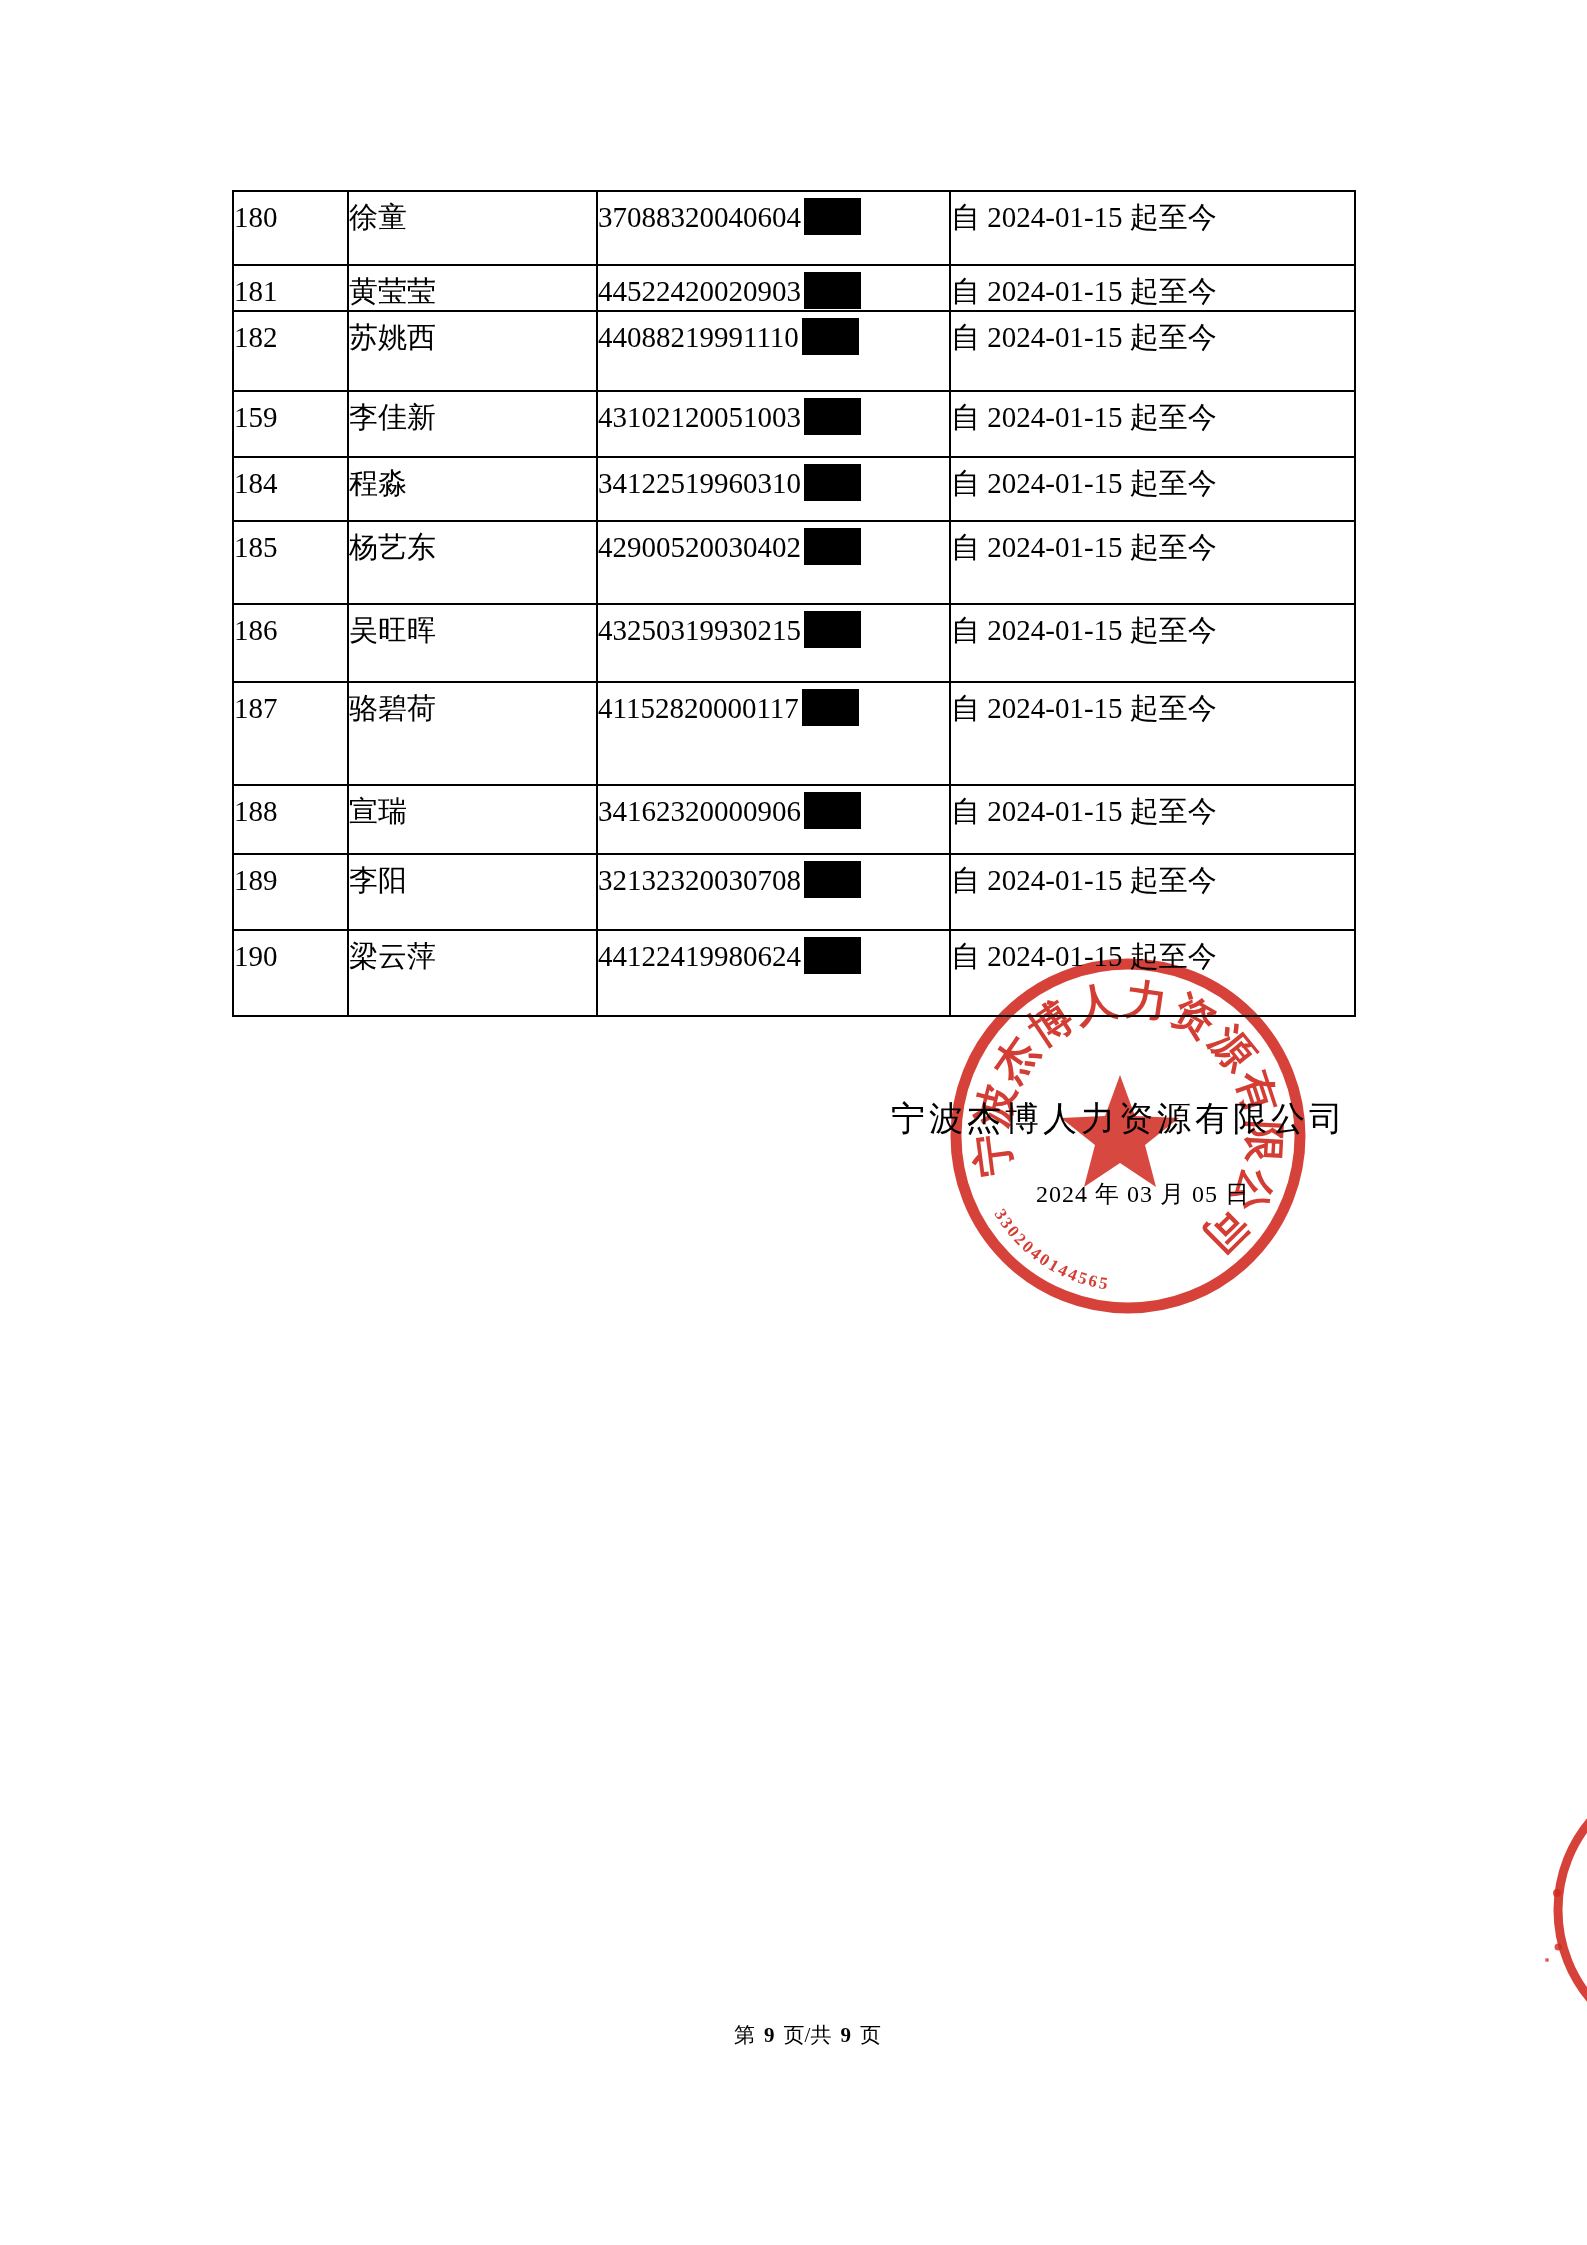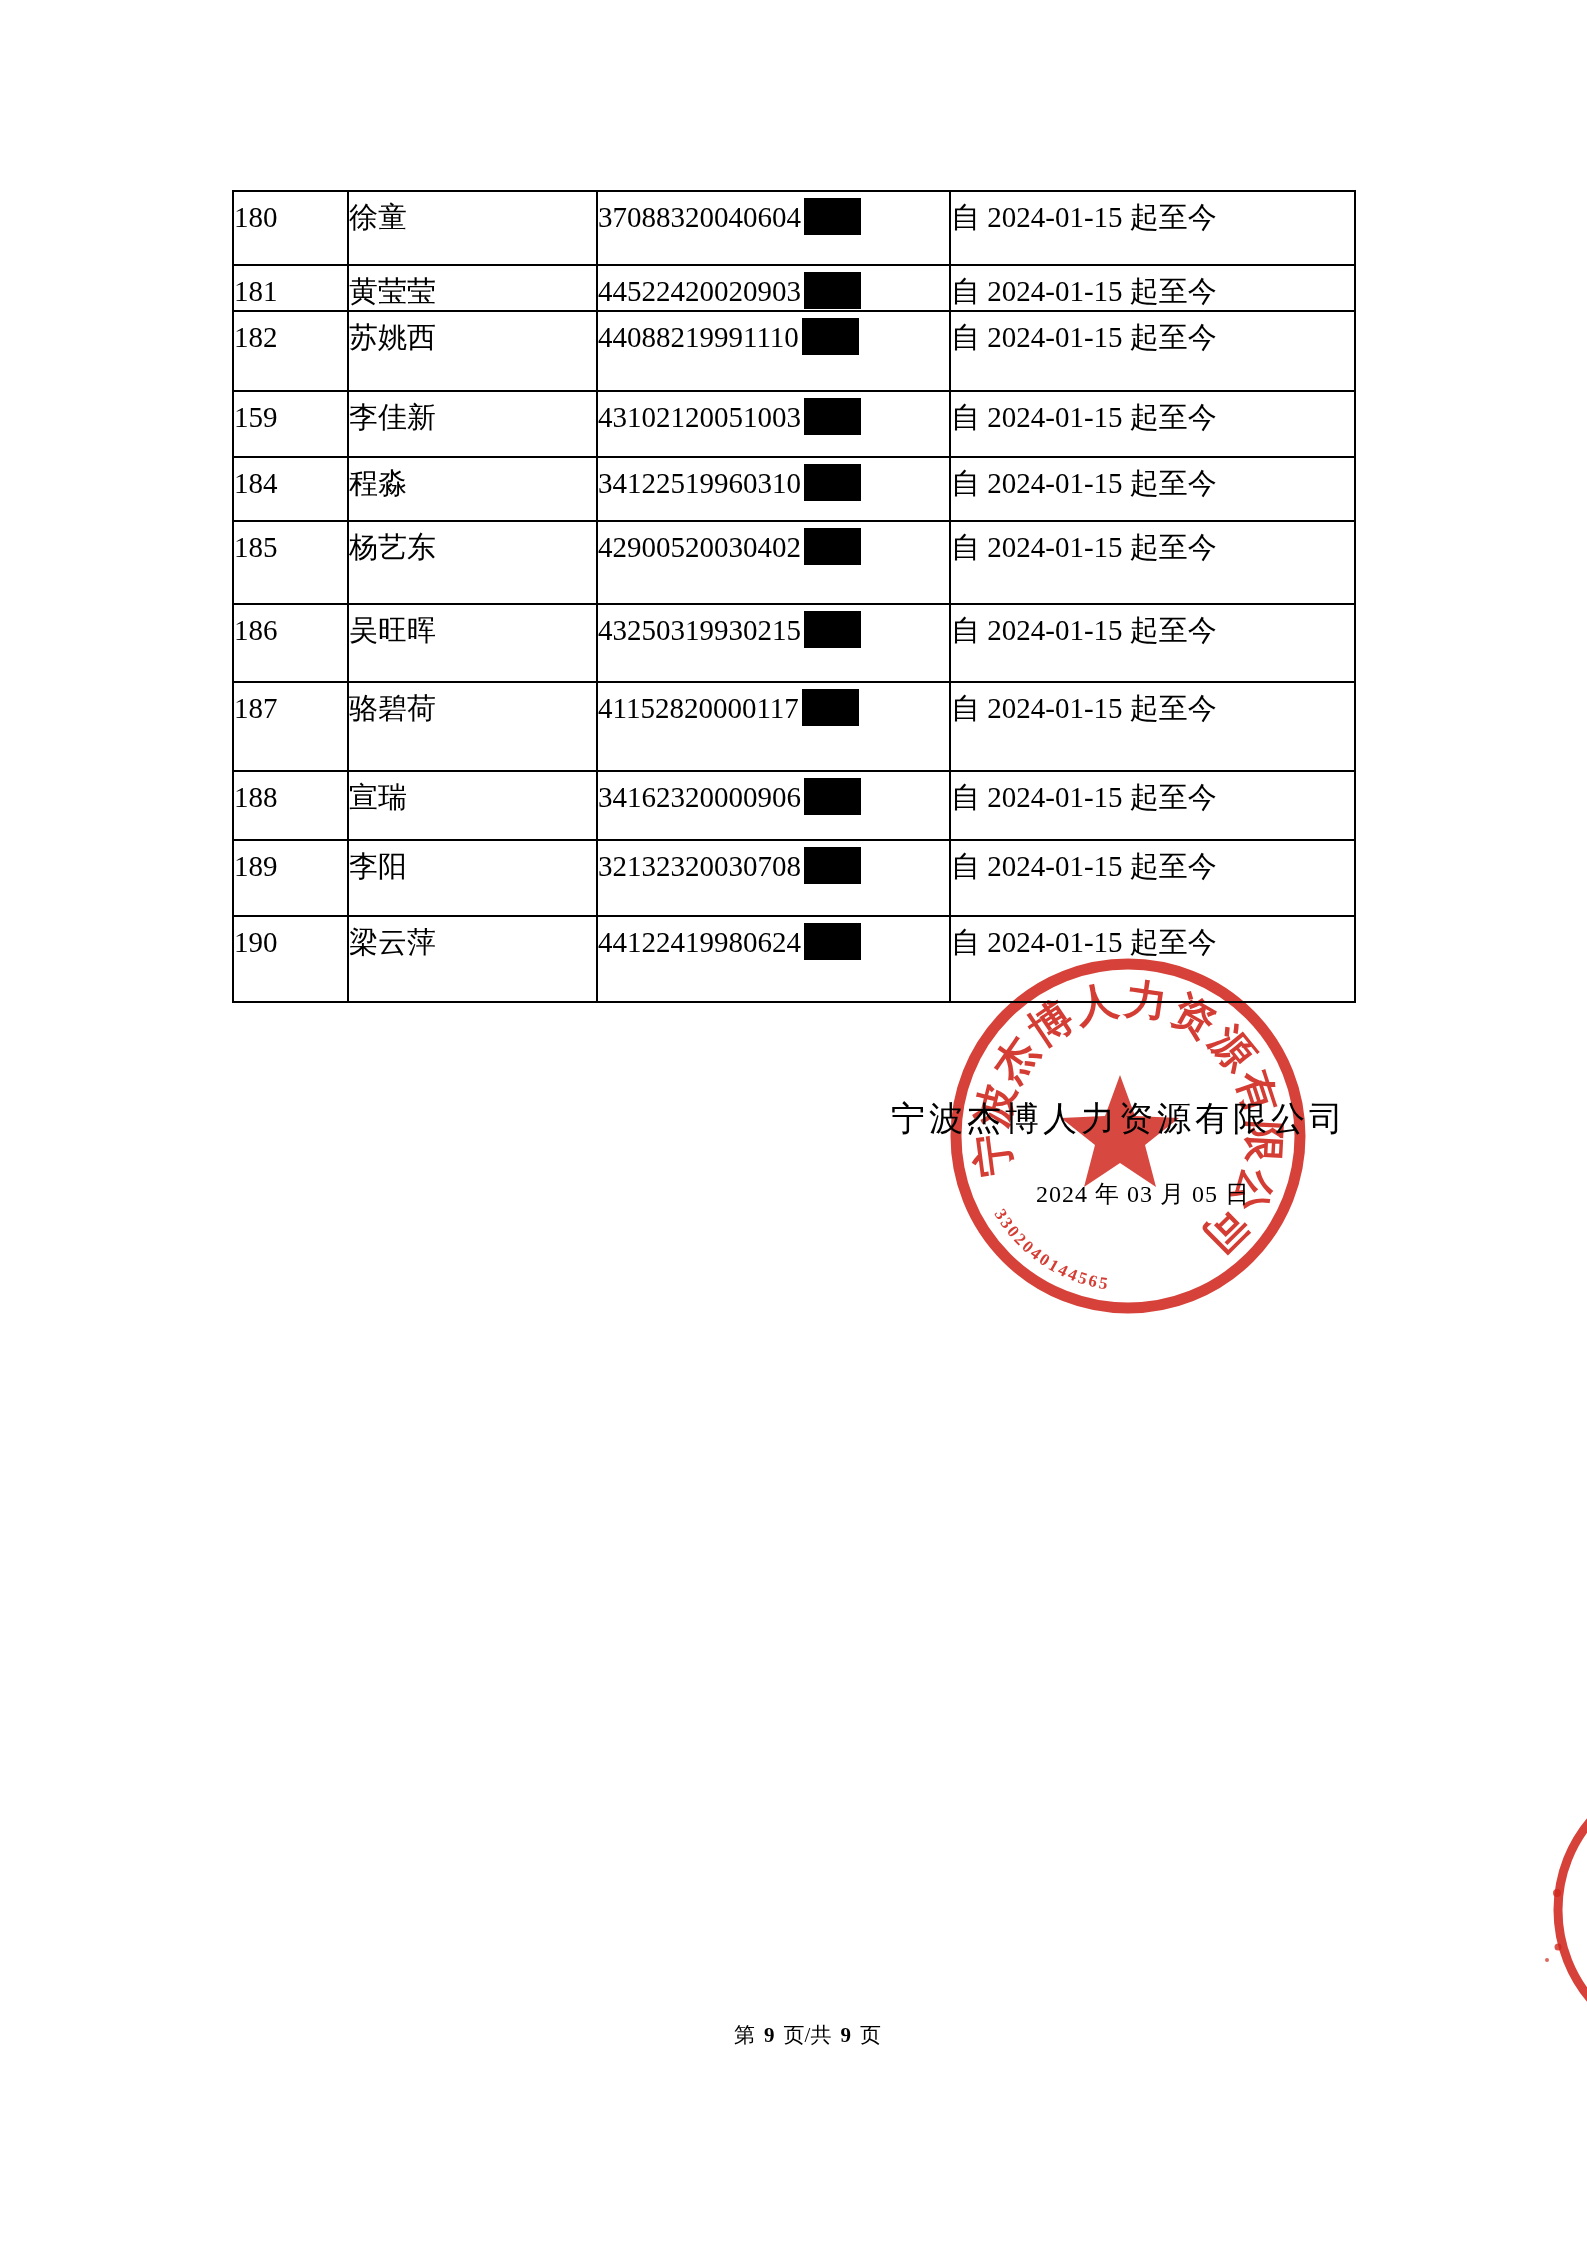--- a/index.html
+++ b/index.html
@@ -84,21 +84,21 @@
           <td class="c-name">杨艺东</td>
           <td class="c-id"><span>42900520030402</span><span class="redact"></span></td>
           <td class="c-period">自 2024-01-15 起至今</td>
         </tr>
         <tr style="height: 78px;">
           <td class="c-seq">186</td>
           <td class="c-name">吴旺晖</td>
           <td class="c-id"><span>43250319930215</span><span class="redact"></span></td>
           <td class="c-period">自 2024-01-15 起至今</td>
         </tr>
-        <tr style="height: 89px;">
+        <tr style="height: 103px;">
           <td class="c-seq">187</td>
           <td class="c-name">骆碧荷</td>
           <td class="c-id"><span>41152820000117</span><span class="redact"></span></td>
           <td class="c-period">自 2024-01-15 起至今</td>
         </tr>
         <tr style="height: 69px;">
           <td class="c-seq">188</td>
           <td class="c-name">宣瑞</td>
           <td class="c-id"><span>34162320000906</span><span class="redact"></span></td>
           <td class="c-period">自 2024-01-15 起至今</td>

